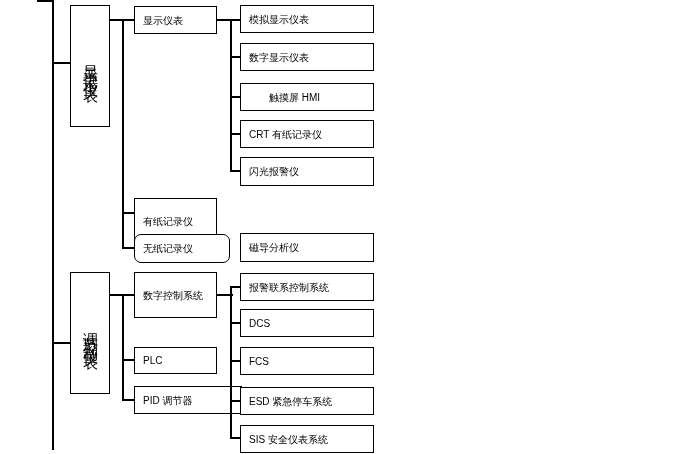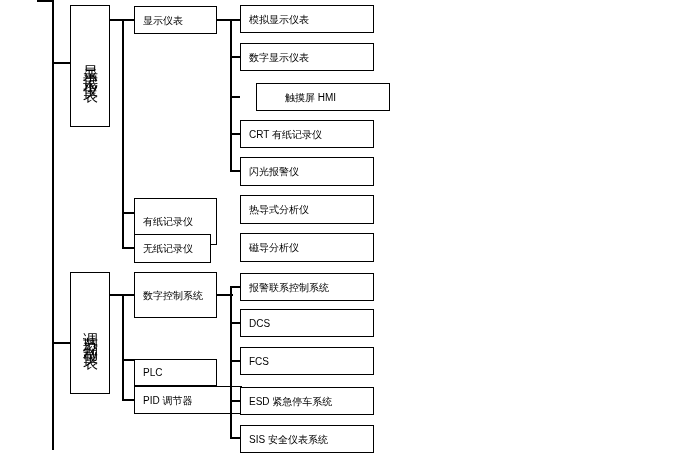--- a/index.html
+++ b/index.html
@@ -63,47 +63,46 @@
   <div class="ln" style="left:53px;top:62px;width:17px;height:2px;"></div>
   <div class="vbox" style="left:70px;top:5px;width:40px;height:122px;">显示记录仪表</div>
 
   <div class="ln" style="left:110px;top:19px;width:25px;height:2px;"></div>
   <div class="ln" style="left:122px;top:19px;width:2px;height:230px;"></div>
   <div class="ln" style="left:122px;top:212px;width:13px;height:2px;"></div>
   <div class="ln" style="left:122px;top:247px;width:13px;height:2px;"></div>
 
   <div class="box" style="left:134px;top:6px;width:83px;height:28px;">显示仪表</div>
   <div class="box" style="left:134px;top:198px;width:83px;height:47px;">有纸记录仪</div>
-  <div class="box" style="left:134px;top:234px;width:77px;height:29px;">无纸记录仪</div>
+  <div class="box" style="left:134px;top:234px;width:96px;height:29px;border-radius:7px;">无纸记录仪</div>
 
   <div class="ln" style="left:216px;top:19px;width:24px;height:2px;"></div>
   <div class="ln" style="left:230px;top:19px;width:2px;height:153px;"></div>
   <div class="ln" style="left:230px;top:56px;width:10px;height:2px;"></div>
   <div class="ln" style="left:230px;top:96px;width:10px;height:2px;"></div>
   <div class="ln" style="left:230px;top:133px;width:10px;height:2px;"></div>
   <div class="ln" style="left:230px;top:170px;width:10px;height:2px;"></div>
 
   <div class="box" style="left:240px;top:5px;width:134px;height:28px;">模拟显示仪表</div>
   <div class="box" style="left:240px;top:43px;width:134px;height:28px;">数字显示仪表</div>
-  <div class="box" style="left:256px;top:83px;width:134px;height:28px;padding-left:28px;">触摸屏 HMI</div>
+  <div class="box" style="left:240px;top:83px;width:134px;height:28px;padding-left:28px;">触摸屏 HMI</div>
   <div class="box" style="left:240px;top:120px;width:134px;height:28px;">CRT 有纸记录仪</div>
   <div class="box" style="left:240px;top:157px;width:134px;height:29px;">闪光报警仪</div>
-  <div class="box" style="left:240px;top:195px;width:134px;height:29px;">热导式分析仪</div>
   <div class="box" style="left:240px;top:233px;width:134px;height:29px;">磁导分析仪</div>
 
   <div class="ln" style="left:53px;top:342px;width:17px;height:2px;"></div>
   <div class="vbox" style="left:70px;top:272px;width:40px;height:122px;">调节控制仪表</div>
 
   <div class="ln" style="left:110px;top:294px;width:25px;height:2px;"></div>
   <div class="ln" style="left:122px;top:294px;width:2px;height:107px;"></div>
   <div class="ln" style="left:122px;top:359px;width:13px;height:2px;"></div>
   <div class="ln" style="left:122px;top:399px;width:13px;height:2px;"></div>
 
   <div class="box wrap" style="left:134px;top:272px;width:83px;height:46px;">数字控制系统</div>
-  <div class="box" style="left:134px;top:359px;width:83px;height:27px;">PLC</div>
+  <div class="box" style="left:134px;top:347px;width:83px;height:27px;">PLC</div>
   <div class="box" style="left:134px;top:386px;width:108px;height:28px;">PID 调节器</div>
 
   <div class="ln" style="left:216px;top:294px;width:17px;height:2px;"></div>
   <div class="ln" style="left:230px;top:286px;width:2px;height:153px;"></div>
   <div class="ln" style="left:230px;top:286px;width:10px;height:2px;"></div>
   <div class="ln" style="left:230px;top:322px;width:10px;height:2px;"></div>
   <div class="ln" style="left:230px;top:360px;width:10px;height:2px;"></div>
   <div class="ln" style="left:230px;top:400px;width:10px;height:2px;"></div>
   <div class="ln" style="left:230px;top:437px;width:10px;height:2px;"></div>
 

